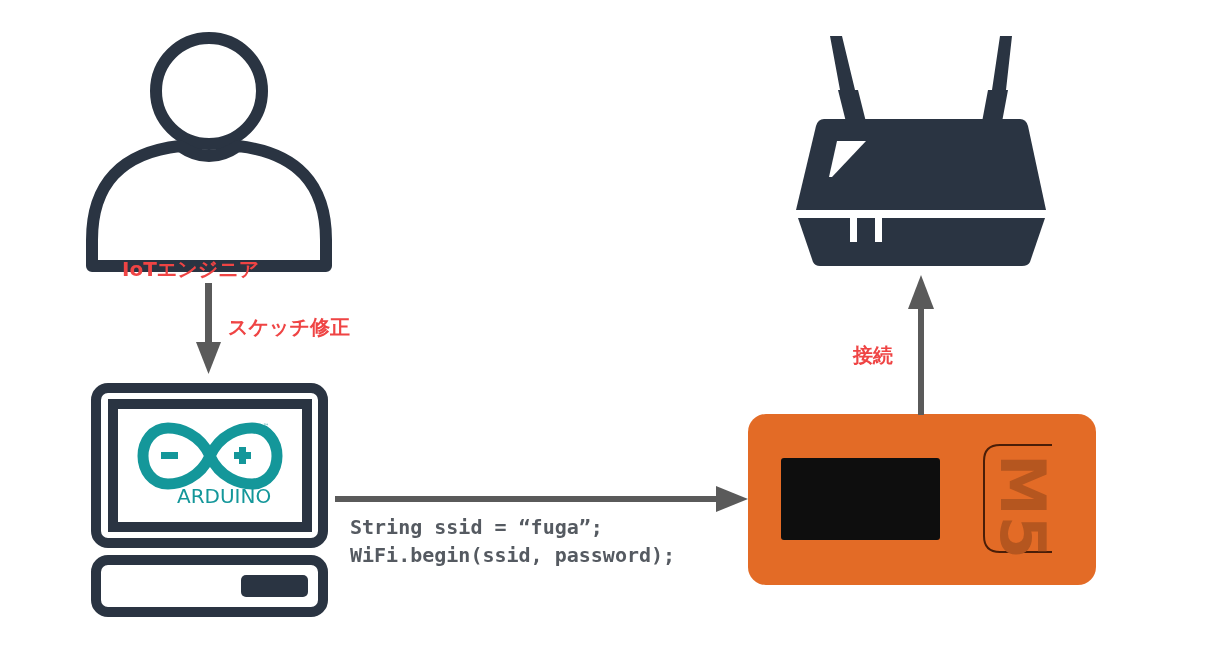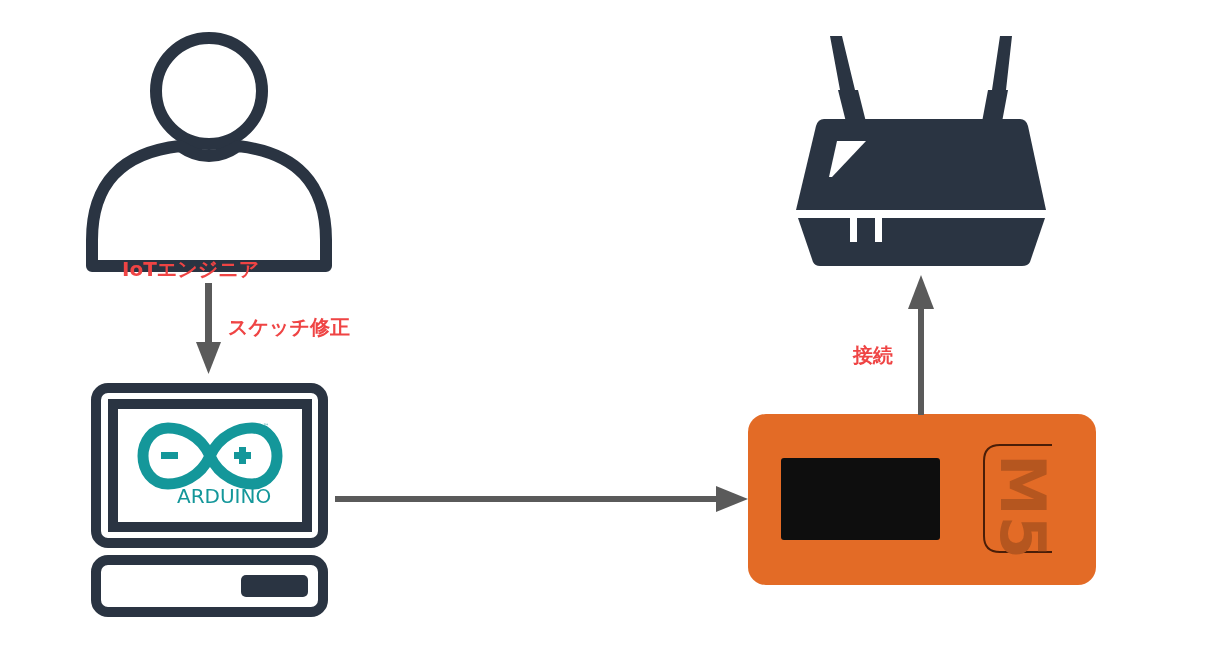--- a/index.html
+++ b/index.html
@@ -73,13 +73,15 @@
 <div style="position:absolute; left:962px; top:470px; width:120px; text-align:center; font-family:'DejaVu Sans', sans-serif; font-weight:bold; font-size:62px; color:#b5561f; transform: rotate(90deg); transform-origin: center;">M5</div>
 
 <div class="label engineer-label">IoTエンジニア</div>
 <div class="label sketch-label">スケッチ修正</div>
 <div class="label connect-label">接続</div>
 
 <div class="arduino-text">ARDUINO</div>
 <div class="tm">™</div>
 
 <div class="code">
+  <div>String ssid = “fuga”;</div>
+  <div>WiFi.begin(ssid, password);</div>
 </div>
 
 </body></html>

